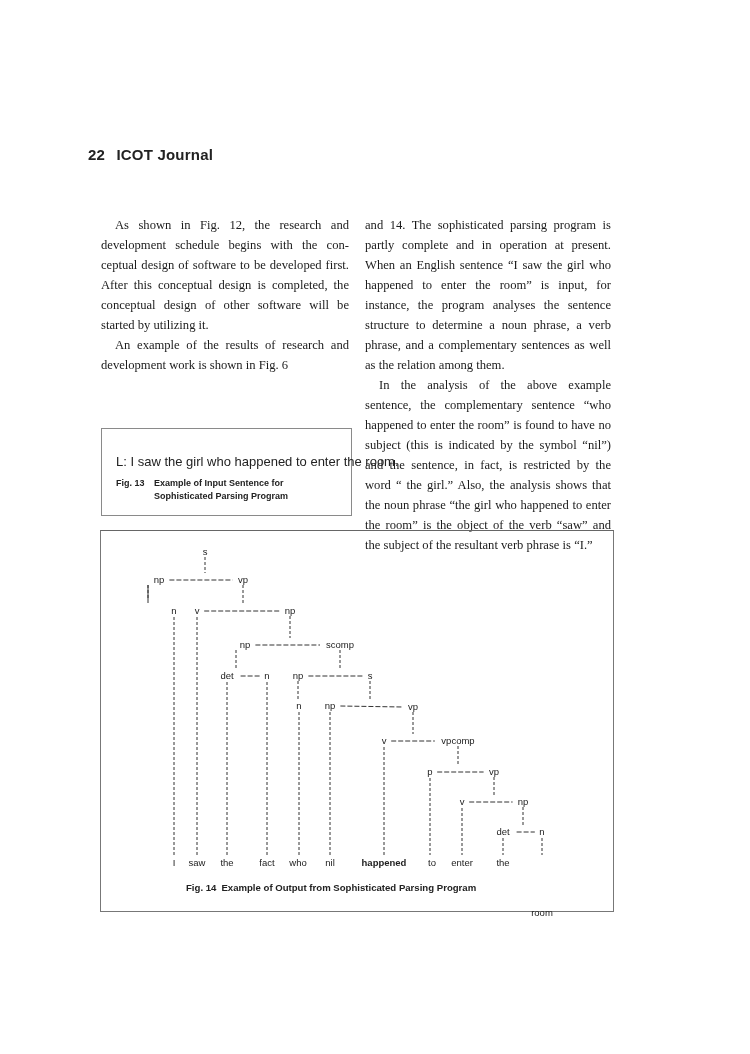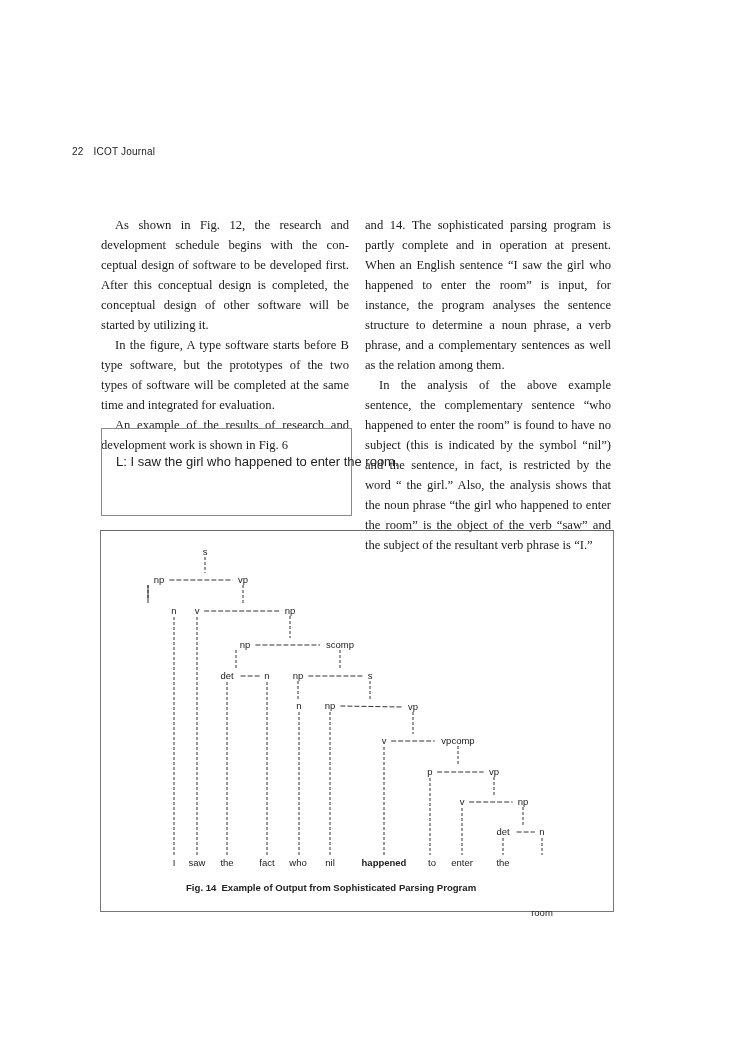--- a/index.html
+++ b/index.html
@@ -9,25 +9,25 @@
     }
     body {
       width: 750px;
       height: 1054px;
       position: relative;
       overflow: hidden;
       color: #1d1d1d;
     }
     .running-head {
       position: absolute;
-      left: 72px;
+      left: 88px;
       top: 146px;
       font-family: "Liberation Sans", sans-serif;
-      font-size: 10px;
-      font-weight: normal;
+      font-size: 15px;
+      font-weight: bold;
       letter-spacing: 0.2px;
       color: #222;
     }
     .running-head .pg { margin-right: 7px; }
     .col {
       position: absolute;
       top: 203px;
       width: 248px;
       font-family: "Liberation Serif", serif;
       font-size: 12.6px;
@@ -105,31 +105,34 @@
 </head>
 <body>
 
 <div class="running-head">
   <span class="pg">22</span>
   <span>ICOT Journal</span>
 </div>
 
 <div class="col col-left">
   <p>As shown in Fig. 12, the research and development schedule begins with the con­ceptual design of software to be developed first. After this conceptual design is com­pleted, the conceptual design of other soft­ware will be started by utilizing it.</p>
-  <p>In the figure, A type software starts before B type software, but the prototypes of the two types of software will be com­pleted at the same time and integrated for evaluation.</p>
   <p>An example of the results of research and development work is shown in Fig. 6</p>
 </div>
 
 <div class="col col-right">
   <p class="noindent">and 14. The sophisticated parsing program is partly complete and in operation at pre­sent. When an English sentence “I saw the girl who happened to enter the room” is input, for instance, the program analyses the sentence structure to determine a noun phrase, a verb phrase, and a complementary sentences as well as the relation among them.</p>
   <p>In the analysis of the above example sentence, the complementary sentence “who happened to enter the room” is found to have no subject (this is indicated by the symbol “nil”) and the sentence, in fact, is restricted by the word “ the girl.” Also, the analysis shows that the noun phrase “the girl who happened to enter the room” is the object of the verb “saw” and the subject of the resultant verb phrase is “I.”</p>
 </div>
 
 <div class="fig13">
   <div class="input">L: I saw the girl who happened to enter the room.</div>
+  <div class="caption">
+    <span class="num">Fig. 13</span><span>Example of Input Sentence for</span>
+    <span class="l2">Sophisticated Parsing Program</span>
+  </div>
 </div>
 
 <div class="fig14"></div>
 
 <svg class="tree-svg" id="tree-lines" width="750" height="1054">
     <line x1="169.4" y1="580" x2="232.6" y2="580" stroke="#333" stroke-width="1" stroke-dasharray="5,2"></line>
     <line x1="204.2" y1="611" x2="279.6" y2="611" stroke="#333" stroke-width="1" stroke-dasharray="5,2"></line>
     <line x1="255.4" y1="645" x2="320" y2="645" stroke="#333" stroke-width="1" stroke-dasharray="5,2"></line>
     <line x1="240.6" y1="676" x2="259.8" y2="676" stroke="#333" stroke-width="1" stroke-dasharray="5,2"></line>
     <line x1="308.4" y1="676" x2="362.8" y2="676" stroke="#333" stroke-width="1" stroke-dasharray="5,2"></line>

